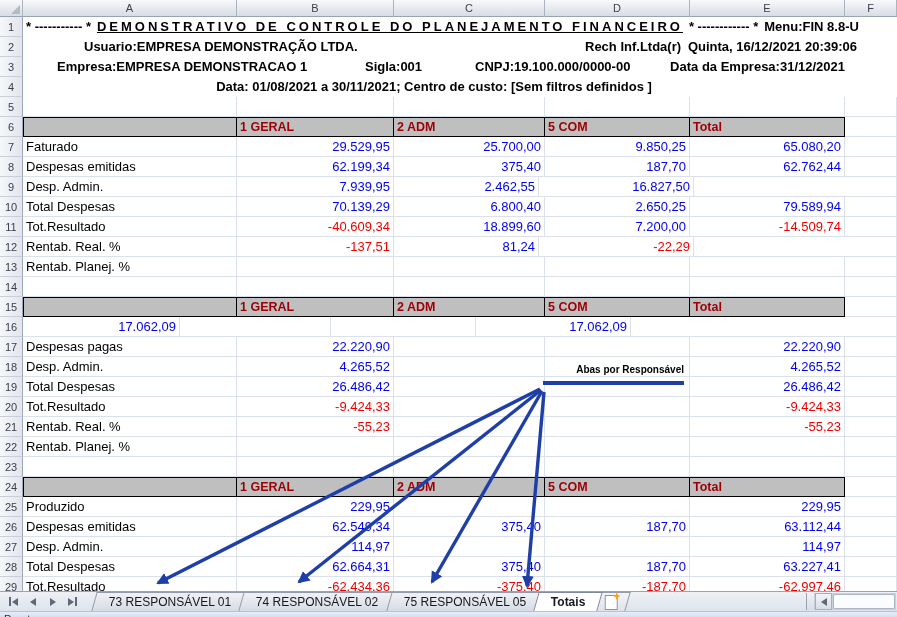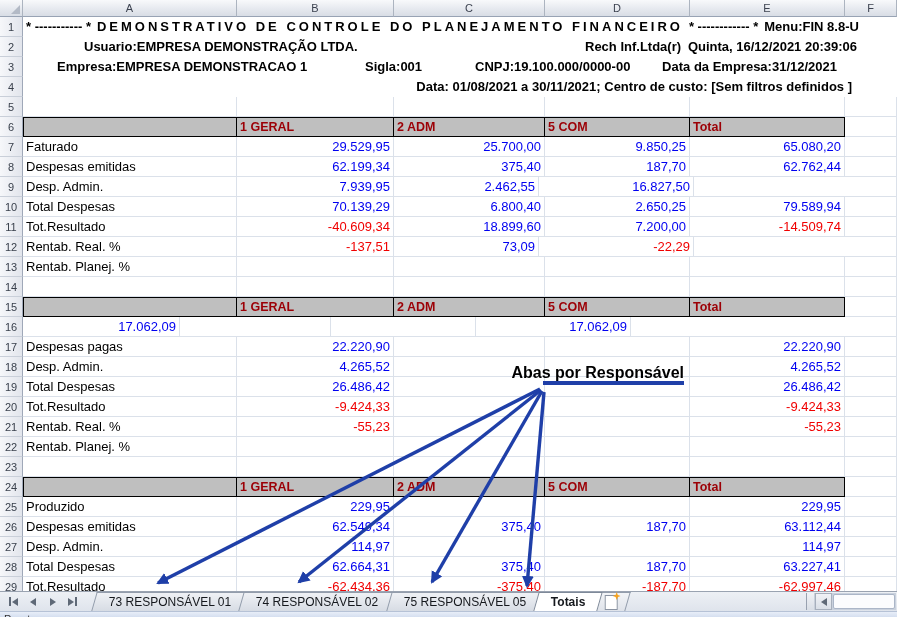--- a/index.html
+++ b/index.html
@@ -21,39 +21,39 @@
   
   .trow,.grow{display:flex;height:20px;box-sizing:border-box;background:#fff;}
   .rn{width:23px;flex:none;box-sizing:border-box;
     background:linear-gradient(to right,#F6F7FA,#E2E5EC);
     border-right:1px solid #9FA8B8;border-bottom:1px solid #C9CFD9;
     font-size:11px;color:#39404C;display:flex;align-items:center;justify-content:center;}
   .toprows .tcontent{flex:1;position:relative;font-weight:bold;font-size:13px;color:#000;white-space:nowrap;}
   .abs{position:absolute;top:0;height:20px;line-height:20px;white-space:nowrap;}
   .seg-center{left:0;right:52px;text-align:center;}
   .seg-center span{margin:0 3px;}
-  .sp-title{letter-spacing:3px;}
+  .sp-title{letter-spacing:3px;text-decoration:underline;}
   .p-user{left:61px}.p-vendor{left:562px}.p-dt{right:40px}
-  .p-comp{left:34px}.p-sigla{left:342px}.p-cnpj{left:452px}.p-cdate{right:60px}
-  .p-filter{left:0;right:45px;text-align:right}
+  .p-comp{left:34px}.p-sigla{left:342px}.p-cnpj{left:452px}.p-cdate{right:52px}
+  .p-filter{left:0;right:52px;text-align:center}
 
   .genrows{height:494px;overflow:hidden;}
   .cell{box-sizing:border-box;border-right:1px solid #DBE1EA;border-bottom:1px solid #DBE1EA;
         font-size:13px;display:flex;align-items:center;overflow:hidden;color:#000;}
   .lbl{padding-left:3px;}
   .v{justify-content:flex-end;padding-right:3px;color:var(--value-positive);}
   .v.neg{color:var(--value-negative);}
   .band .bcell{background:var(--band-bg);border-top:1px solid #000;border-bottom:1px solid #000;
         border-right:1px solid #000;font-weight:bold;color:var(--band-text);
         font-size:12.5px;padding-left:3px;}
   .band .bcell.first{border-left:1px solid #000;}
 
   
   .annot{position:absolute;left:420px;top:364px;width:264px;text-align:right;
-         font-weight:bold;font-size:16px;color:#000;z-index:25;white-space:nowrap;}
+         font-weight:bold;font-size:10px;color:#000;z-index:25;white-space:nowrap;}
   .overlay{position:absolute;left:0;top:0;z-index:30;pointer-events:none;}
 
   
   .tabbar{position:absolute;left:0;top:591px;width:897px;height:20px;box-sizing:border-box;
     background:linear-gradient(#EDF0F5,#DFE4EC);border-top:1px solid #9AA3B1;
     display:flex;align-items:stretch;z-index:10;}
   .navbtns{display:flex;align-items:center;padding:0 3px;flex:none;}
   .navbtn{width:18px;height:15px;display:flex;align-items:center;justify-content:center;margin:0 1px;}
   .tl{width:0;height:0;border:4px solid transparent;border-left:none;border-right:6px solid #5F6977;}
   .tr{width:0;height:0;border:4px solid transparent;border-right:none;border-left:6px solid #5F6977;}
@@ -193,21 +193,21 @@
         <div class="cell v wB neg">-40.609,34</div>
         <div class="cell v wC">18.899,60</div>
         <div class="cell v wD">7.200,00</div>
         <div class="cell v wE neg">-14.509,74</div>
         <div class="cell wF"></div>
       </div>
       <div class="grow data">
         <div class="rn">12</div>
         <div class="cell lbl wA">Rentab. Real. %</div>
         <div class="cell v wB neg">-137,51</div>
-        <div class="cell v wD">73,09</div>
+        <div class="cell v wD">81,24</div>
         <div class="cell v wE neg">-22,29</div>
         <div class="cell wF"></div>
       </div>
       <div class="grow data">
         <div class="rn">13</div>
         <div class="cell lbl wA">Rentab. Planej. %</div>
         <div class="cell v wB"></div>
         <div class="cell v wC"></div>
         <div class="cell v wD"></div>
         <div class="cell v wE"></div>

